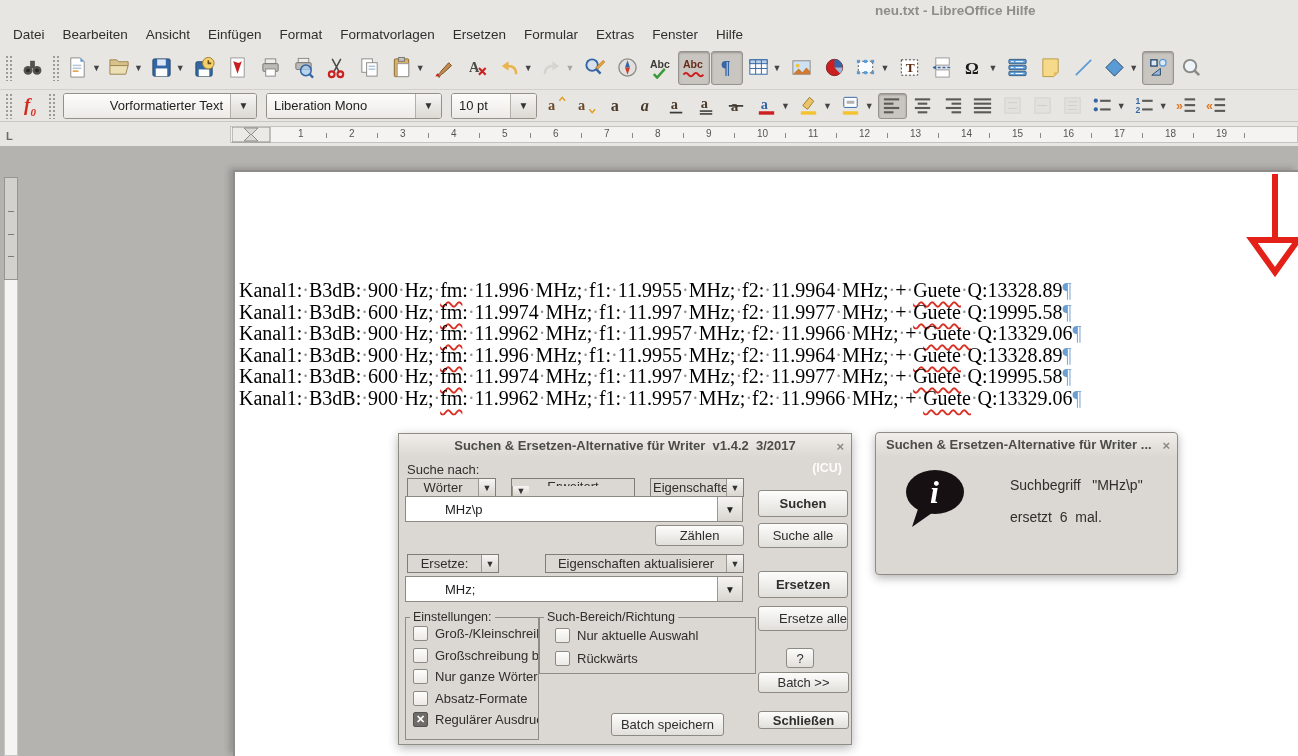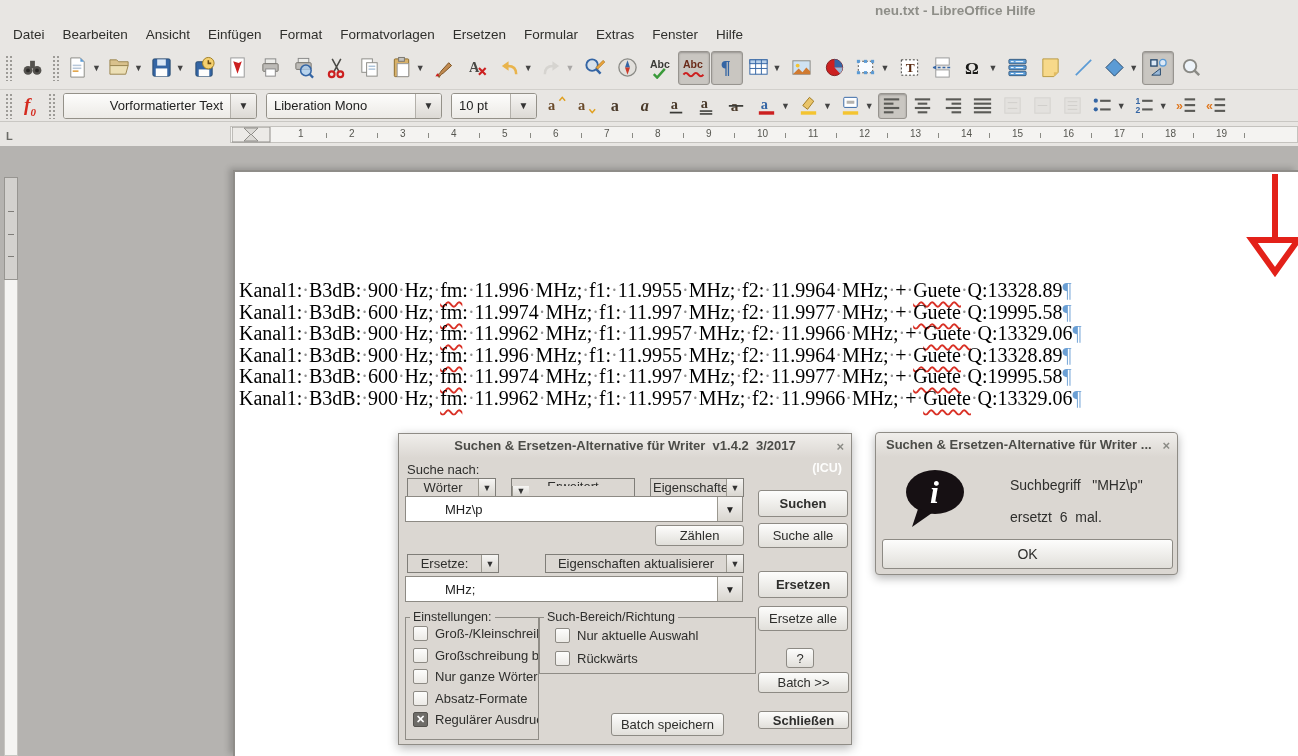--- a/index.html
+++ b/index.html
@@ -718,21 +718,21 @@
       <span class="lbl">Eigenschaften aktualisierer</span>
       <span class="arr">▼</span>
     </div>
 
     <div class="cmb" style="left:6px; top:142px; width:338px;">
       <input readonly="" value="MHz;" style="">
       <button class="cbtn">▼</button>
     </div>
 
     <button class="btn bold" style="left:359px; top:137px; width:90px; height:27px;">Ersetzen</button>
-    <button class="btn" style="left:359px; top:172px; width:90px; height:25px;">Ersetze alle</button>
+    <button class="btn" style="left:359px; top:172px; width:90px; height:25px;text-align:right;">Ersetze alle</button>
 
     <fieldset style="left:6px; top:176px; width:134px; height:130px;">
       <legend>Einstellungen:</legend>
     </fieldset>
     <fieldset style="left:140px; top:176px; width:217px; height:64px;">
       <legend>Such-Bereich/Richtung</legend>
     </fieldset>
 
     <button class="btn" style="left:387px; top:214px; width:28px; height:20px;">?</button>
     <button class="btn" style="left:359px; top:238px; width:91px; height:21px;">Batch &gt;&gt;</button>
@@ -771,15 +771,14 @@
   <div class="dialog" id="info-dialog" style="left:875px; top:286px; width:303px; height:143px; border-radius:4px;">
     <div class="dlg-title" style="text-align:left; padding-left:10px; border-radius:4px 4px 0 0;">Suchen &amp; Ersetzen-Alternative für Writer ...</div>
     <span class="dlg-close" style="top:5px">×</span>
     <svg style="position:absolute; left:26px; top:34px;" width="66" height="64">
       <ellipse cx="33" cy="25" rx="29" ry="22" fill="#161013"></ellipse>
       <path d="M16 42 L10 60 L30 46 Z" fill="#161013"></path>
       <text x="28" y="36" font-family="Liberation Serif, serif" font-size="32" font-style="italic" font-weight="bold" fill="#ffffff">i</text>
     </svg>
     <span class="dlg-label" style="left:134px; top:44px; font-size:14px;">Suchbegriff   "MHz\p"</span>
     <span class="dlg-label" style="left:134px; top:76px; font-size:14px;">ersetzt  6  mal.</span>
-    <button class="btn" style="left:6px; top:106px; width:291px; height:30px; font-size:14px;">OK</button>
   </div>
 </div>
 
 </body></html>

